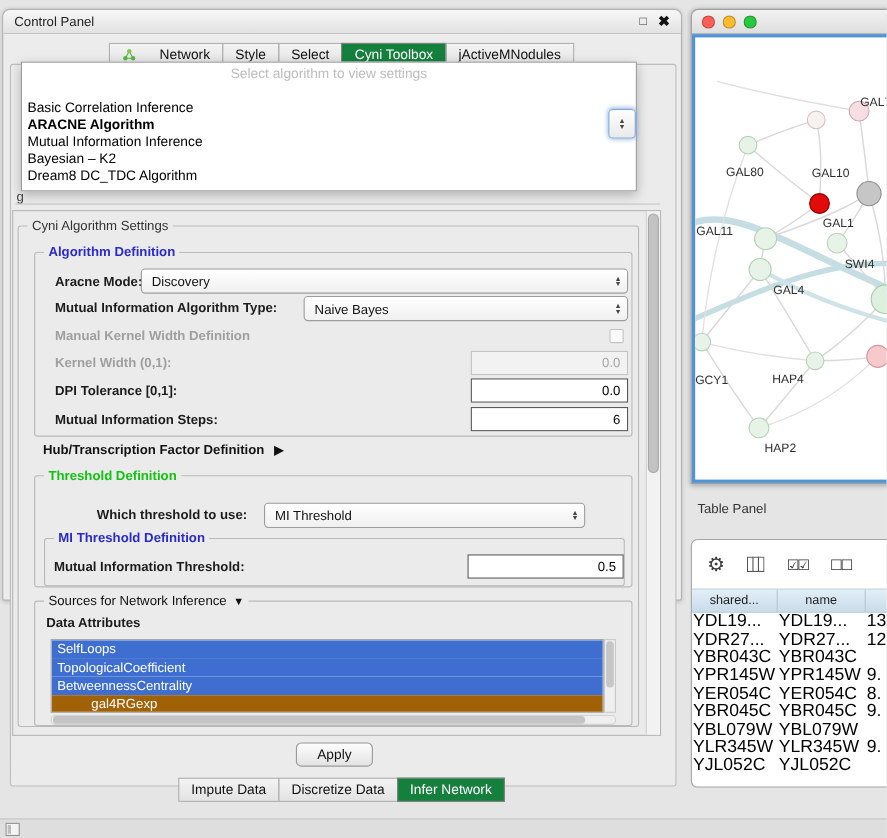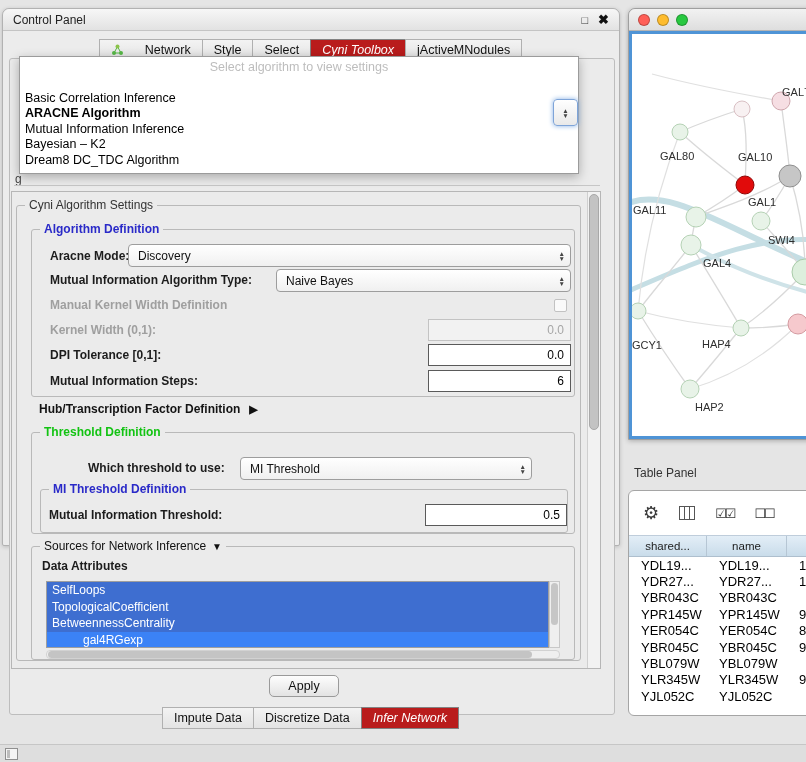--- a/index.html
+++ b/index.html
@@ -17,21 +17,21 @@
     padding: 0 10px; background: linear-gradient(#f7f7f7,#e2e2e2); border-bottom: 1px solid #c4c4c4; border-radius: 7px 7px 0 0; }
   .cp-title { font-size: 12px; color: #222; }
   .cp-controls { margin-left: auto; display: flex; gap: 10px; align-items: center; }
   .win-btn { font-size: 11px; color: #333; }
   .win-btn.close { font-weight: bold; font-size: 13px; color: #111; }
 
   .top-tabs { position: absolute; left: 0; right: 0; top: 30px; display: flex; justify-content: center; z-index: 5; }
   .bottom-tabs { position: absolute; left: 0; right: 0; top: 698px; display: flex; justify-content: center; z-index: 5; }
   .tab { display: flex; align-items: center; gap: 21px; font-size: 12.5px; color: #111;
     background: linear-gradient(#f3f3f3,#e3e3e3); border: 1px solid #b0b0b0; padding: 3px 11px; height: 22px; margin-left: -1px; }
-  .tab.active { background: #b91c1c; color: #fff; border-color: #828282; font-style: italic; }
+  .tab.active { background: #15803d; color: #fff; border-color: #828282; }
 
   .cp-frame { position: absolute; left: 6px; top: 49px; width: 606px; height: 657px;
     border: 1px solid #bdbdbd; border-radius: 3px; background: #ebebeb; }
 
   .occluded-line { position: absolute; left: 11px; top: 176px; width: 586px; height: 6px; border-top: 1px solid #c6c6c6; }
   .occluded-g { position: absolute; left: 12px; top: 163px; font-size: 12px; color: #444; }
 
   .settings-viewport { position: absolute; left: 8px; top: 182px; width: 590px; height: 478px;
     border: 1px solid #b6b6b6; background: #ebebeb; }
   .vscrollbar { position: absolute; right: 0; top: 0; bottom: 0; width: 13px; background: #f2f2f2; border-left: 1px solid #cfcfcf; }
@@ -98,34 +98,34 @@
     background: #e8e8e8; border: 1px solid #9f9f9f; border-radius: 7px 0 0 0; box-shadow: 0 1px 5px rgba(0,0,0,.25); }
   .net-titlebar { height: 22px; background: linear-gradient(#f2f2f2,#dedede); border-bottom: 1px solid #b5b5b5;
     border-radius: 7px 0 0 0; display: flex; align-items: center; padding-left: 9px; gap: 7px; }
   .light { width: 12px; height: 12px; border-radius: 50%; border: 1px solid rgba(0,0,0,.25); }
   .net-content { position: absolute; left: 0; top: 22px; right: 0; bottom: 0;
     border: 3px solid #4f94d6; background: #fff; overflow: hidden; }
   svg.netsvg { position: absolute; left: 0; top: 0; }
   .netlabel { font-size: 11px; fill: #2e2e2e; font-family: "Liberation Sans", sans-serif; }
 
   
-  .table-panel-title { position: absolute; left: 634px; top: 466px; font-size: 12px; color: #333; }
+  .table-panel-title { position: absolute; left: 634px; top: 455px; font-size: 12px; color: #333; }
   .table-window { position: absolute; left: 628px; top: 490px; width: 200px; height: 226px;
     background: #fff; border: 1px solid #a5a5a5; border-radius: 6px 0 0 6px; overflow: hidden; }
   .table-toolbar { height: 44px; display: flex; align-items: center; gap: 20px; padding-left: 14px; }
   .gear { font-size: 18px; color: #3c3c3c; }
   .cb-pair { font-size: 13px; color: #333; letter-spacing: -2px; }
   .table-header { display: flex; height: 22px; background: linear-gradient(#e3eef7,#c9dcea);
     border-top: 1px solid #bfcddb; border-bottom: 1px solid #aebfce; }
   .th { font-size: 11.5px; display: flex; align-items: center; justify-content: center;
     border-right: 1px solid #b6c6d4; color: #1c1c1c; }
   .th.c0 { width: 78px; } .th.c1 { width: 80px; } .th.c2 { flex: 1; border-right: none; }
   .table-body { position: absolute; left: 0; right: 0; top: 66px; bottom: 0; overflow: hidden; }
   .trow { display: flex; height: 16.4px; align-items: center; }
-  .tcell { font-size: 13px; color: #000; padding-left: 12px; white-space: nowrap; overflow: hidden; }
+  .tcell { font-size: 16px; color: #000; padding-left: 1px; white-space: nowrap; overflow: hidden; }
   .tcell.c0 { width: 78px; } .tcell.c1 { width: 80px; } .tcell.c2 { flex: 1; }
 
   
   .footer { position: absolute; left: 0; right: 0; top: 744px; height: 18px; background: #dedede; border-top: 1px solid #c6c6c6; }
   .footer-icon { position: absolute; left: 5px; top: 3px; width: 13px; height: 12px; border: 1px solid #8f8f8f; background: #f4f4f4; }
   .footer-icon::before { content: ""; position: absolute; left: 1px; top: 1px; width: 3px; height: 8px; background: #bdbdbd; }
 </style>
 </head>
 <body>
 
@@ -232,21 +232,21 @@
 
       <div class="groupbox" id="sources-group">
         <span class="group-title gt-black" style="font-weight:normal; color:#111;"><span>Sources for Network Inference</span><span class="src-arrow">▼</span></span>
 
         <span class="lbl attr-label">Data Attributes</span>
 
         <div class="attr-list">
             <div class="attr-item" style="background: rgb(62, 110, 208);">SelfLoops</div>
             <div class="attr-item" style="background: rgb(62, 110, 208);">TopologicalCoefficient</div>
             <div class="attr-item" style="background: rgb(62, 110, 208);">BetweennessCentrality</div>
-            <div class="attr-item" style="background: #3b82f6; padding-left: 36px;">gal4RGexp</div>
+            <div class="attr-item" style="background: #a16207; padding-left: 36px;">gal4RGexp</div>
           </div>
         <div class="attr-vscroll">
             <div class="thumb"></div>
           </div>
         <div class="attr-hscroll">
             <div class="thumb"></div>
           </div>
       </div>
     </div>
 

